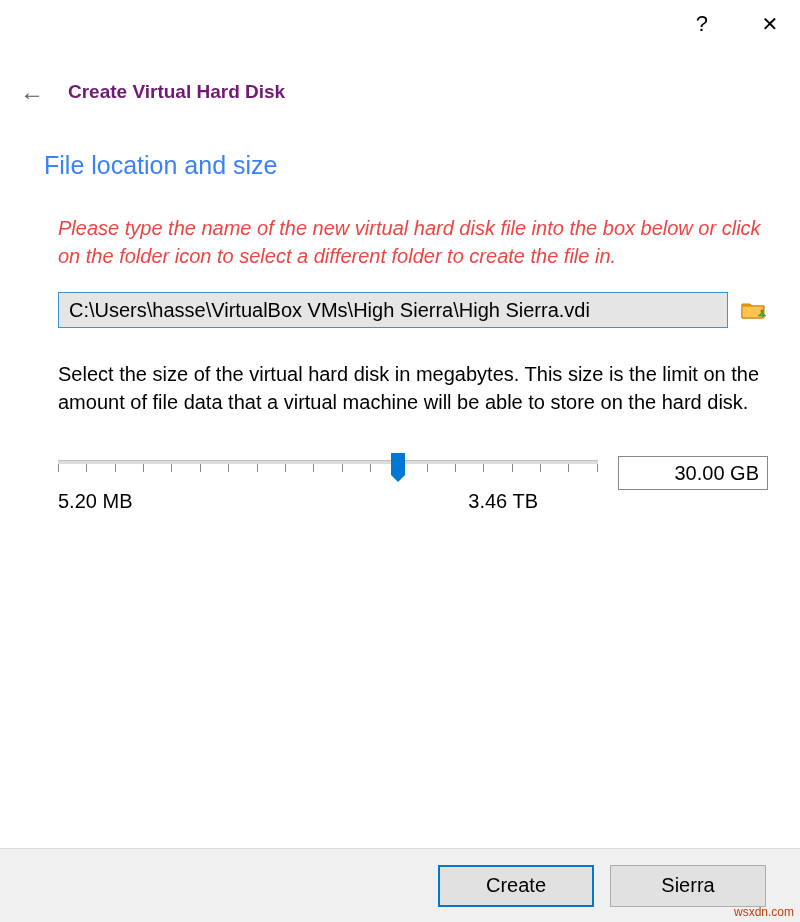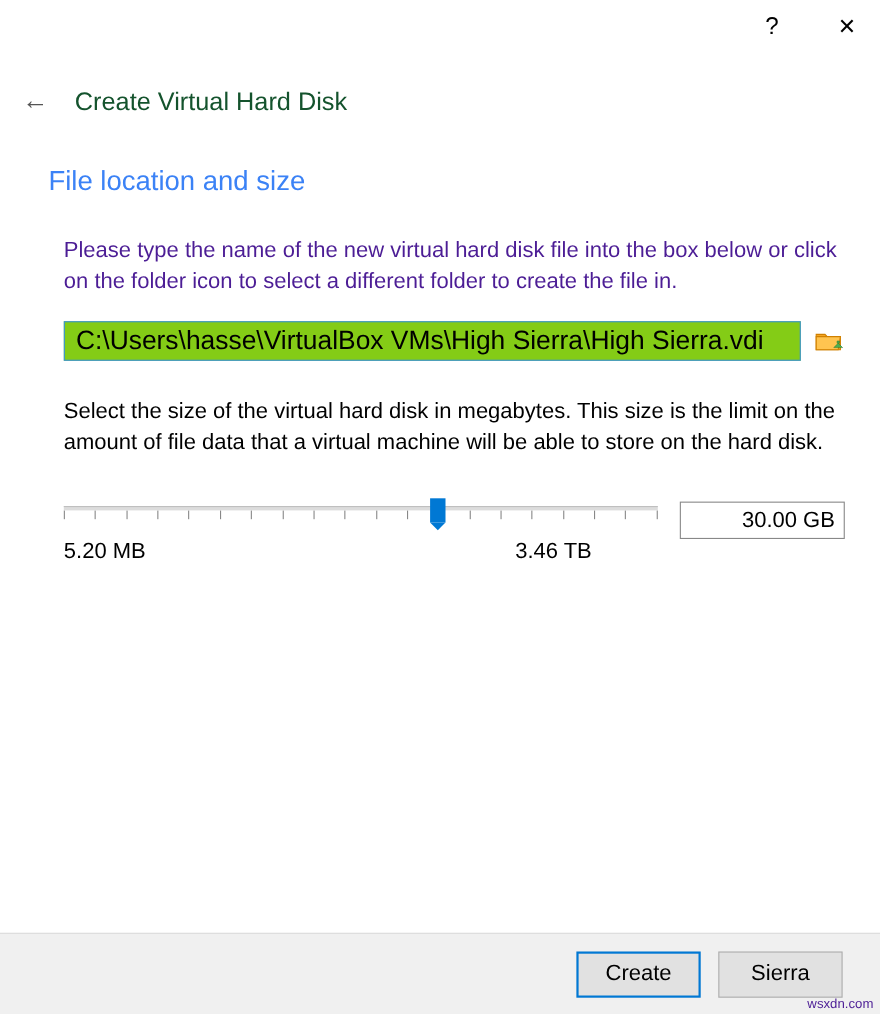--- a/index.html
+++ b/index.html
@@ -39,55 +39,56 @@
       align-items: center;
       padding: 30px 0 0 20px;
       gap: 24px;
     }
     .back-arrow {
       font-size: 24px;
       color: #555;
       cursor: pointer;
     }
     .header-title {
-      font-size: 23px;
-      color: #14532d;
-      font-weight: 400;
+      font-size: 19px;
+      color: #701a75;
+      font-weight: 700;
     }
     .content {
       padding: 45px 32px 0 44px;
     }
     .section-title {
       font-size: 25px;
       color: #3b82f6;
       font-weight: 400;
       margin-bottom: 34px;
     }
     .description {
       font-size: 20px;
-      color: #4c1d95;
+      color: #ef4444;
       line-height: 1.4;
       padding-left: 14px;
       margin-bottom: 22px;
+      font-style: italic;
     }
     .file-row {
       display: flex;
       align-items: center;
       gap: 12px;
       padding-left: 14px;
       margin-bottom: 32px;
     }
     .file-input {
       flex: 1;
       height: 36px;
       border: 1px solid #3a93d8;
       padding: 0 10px;
-      font-size: 24px;
+      font-size: 20px;
       font-family: inherit;
-      background: #84cc16;
+      background: #e5e5e5;
       outline: none;
     }
     .folder-btn {
       width: 28px;
       height: 28px;
       cursor: pointer;
     }
     .description2 {
       font-size: 20px;
       color: #000;
@@ -171,37 +172,37 @@
       height: 74px;
       background: #f0f0f0;
       border-top: 1px solid #dcdcdc;
       display: flex;
       justify-content: flex-end;
       align-items: center;
       padding-right: 34px;
       gap: 16px;
     }
     .btn {
-      width: 113px;
+      width: 156px;
       height: 42px;
       background: #e1e1e1;
       border: 1px solid #adadad;
       font-size: 20px;
       font-family: inherit;
       cursor: pointer;
     }
     .btn-primary {
       border: 2px solid #0078d4;
     }
     .watermark {
       position: absolute;
       bottom: 3px;
       right: 6px;
       font-size: 12px;
-      color: #4c1d95;
+      color: #c2410c;
     }
   </style>
 </head>
 <body>
 
 <div class="titlebar">
   <span class="help">?</span>
   <span class="close">✕</span>
 </div>
 

